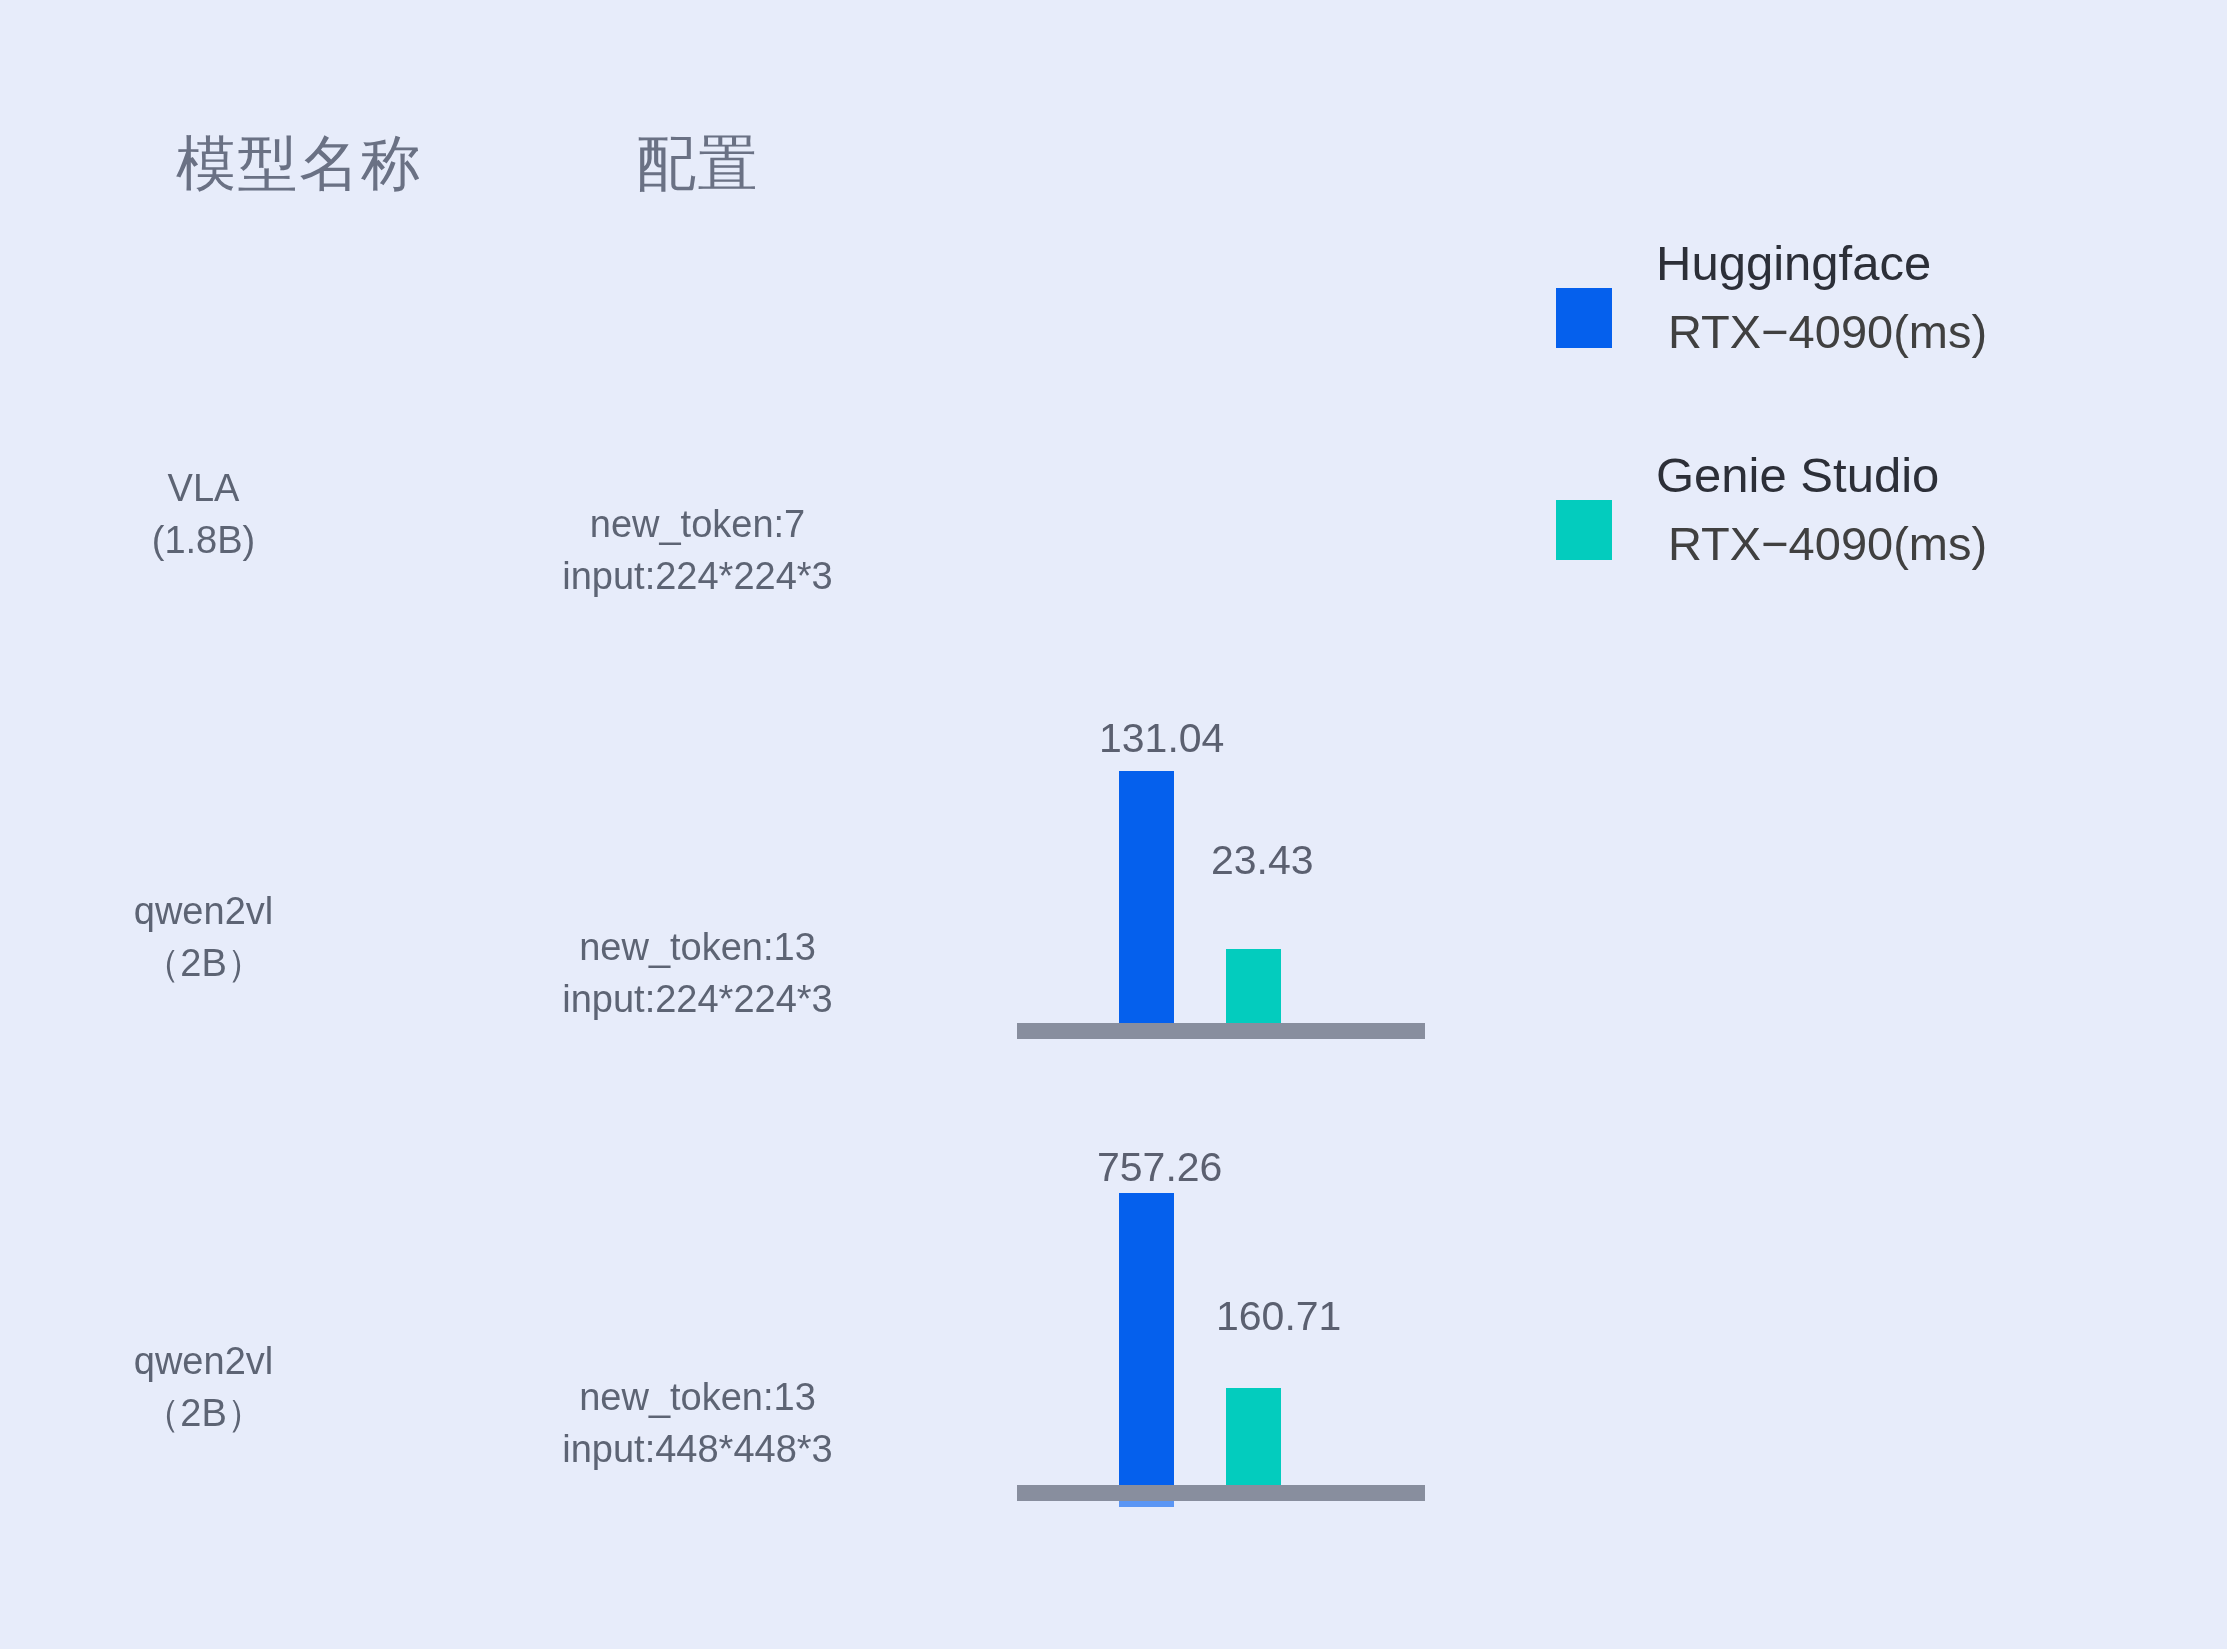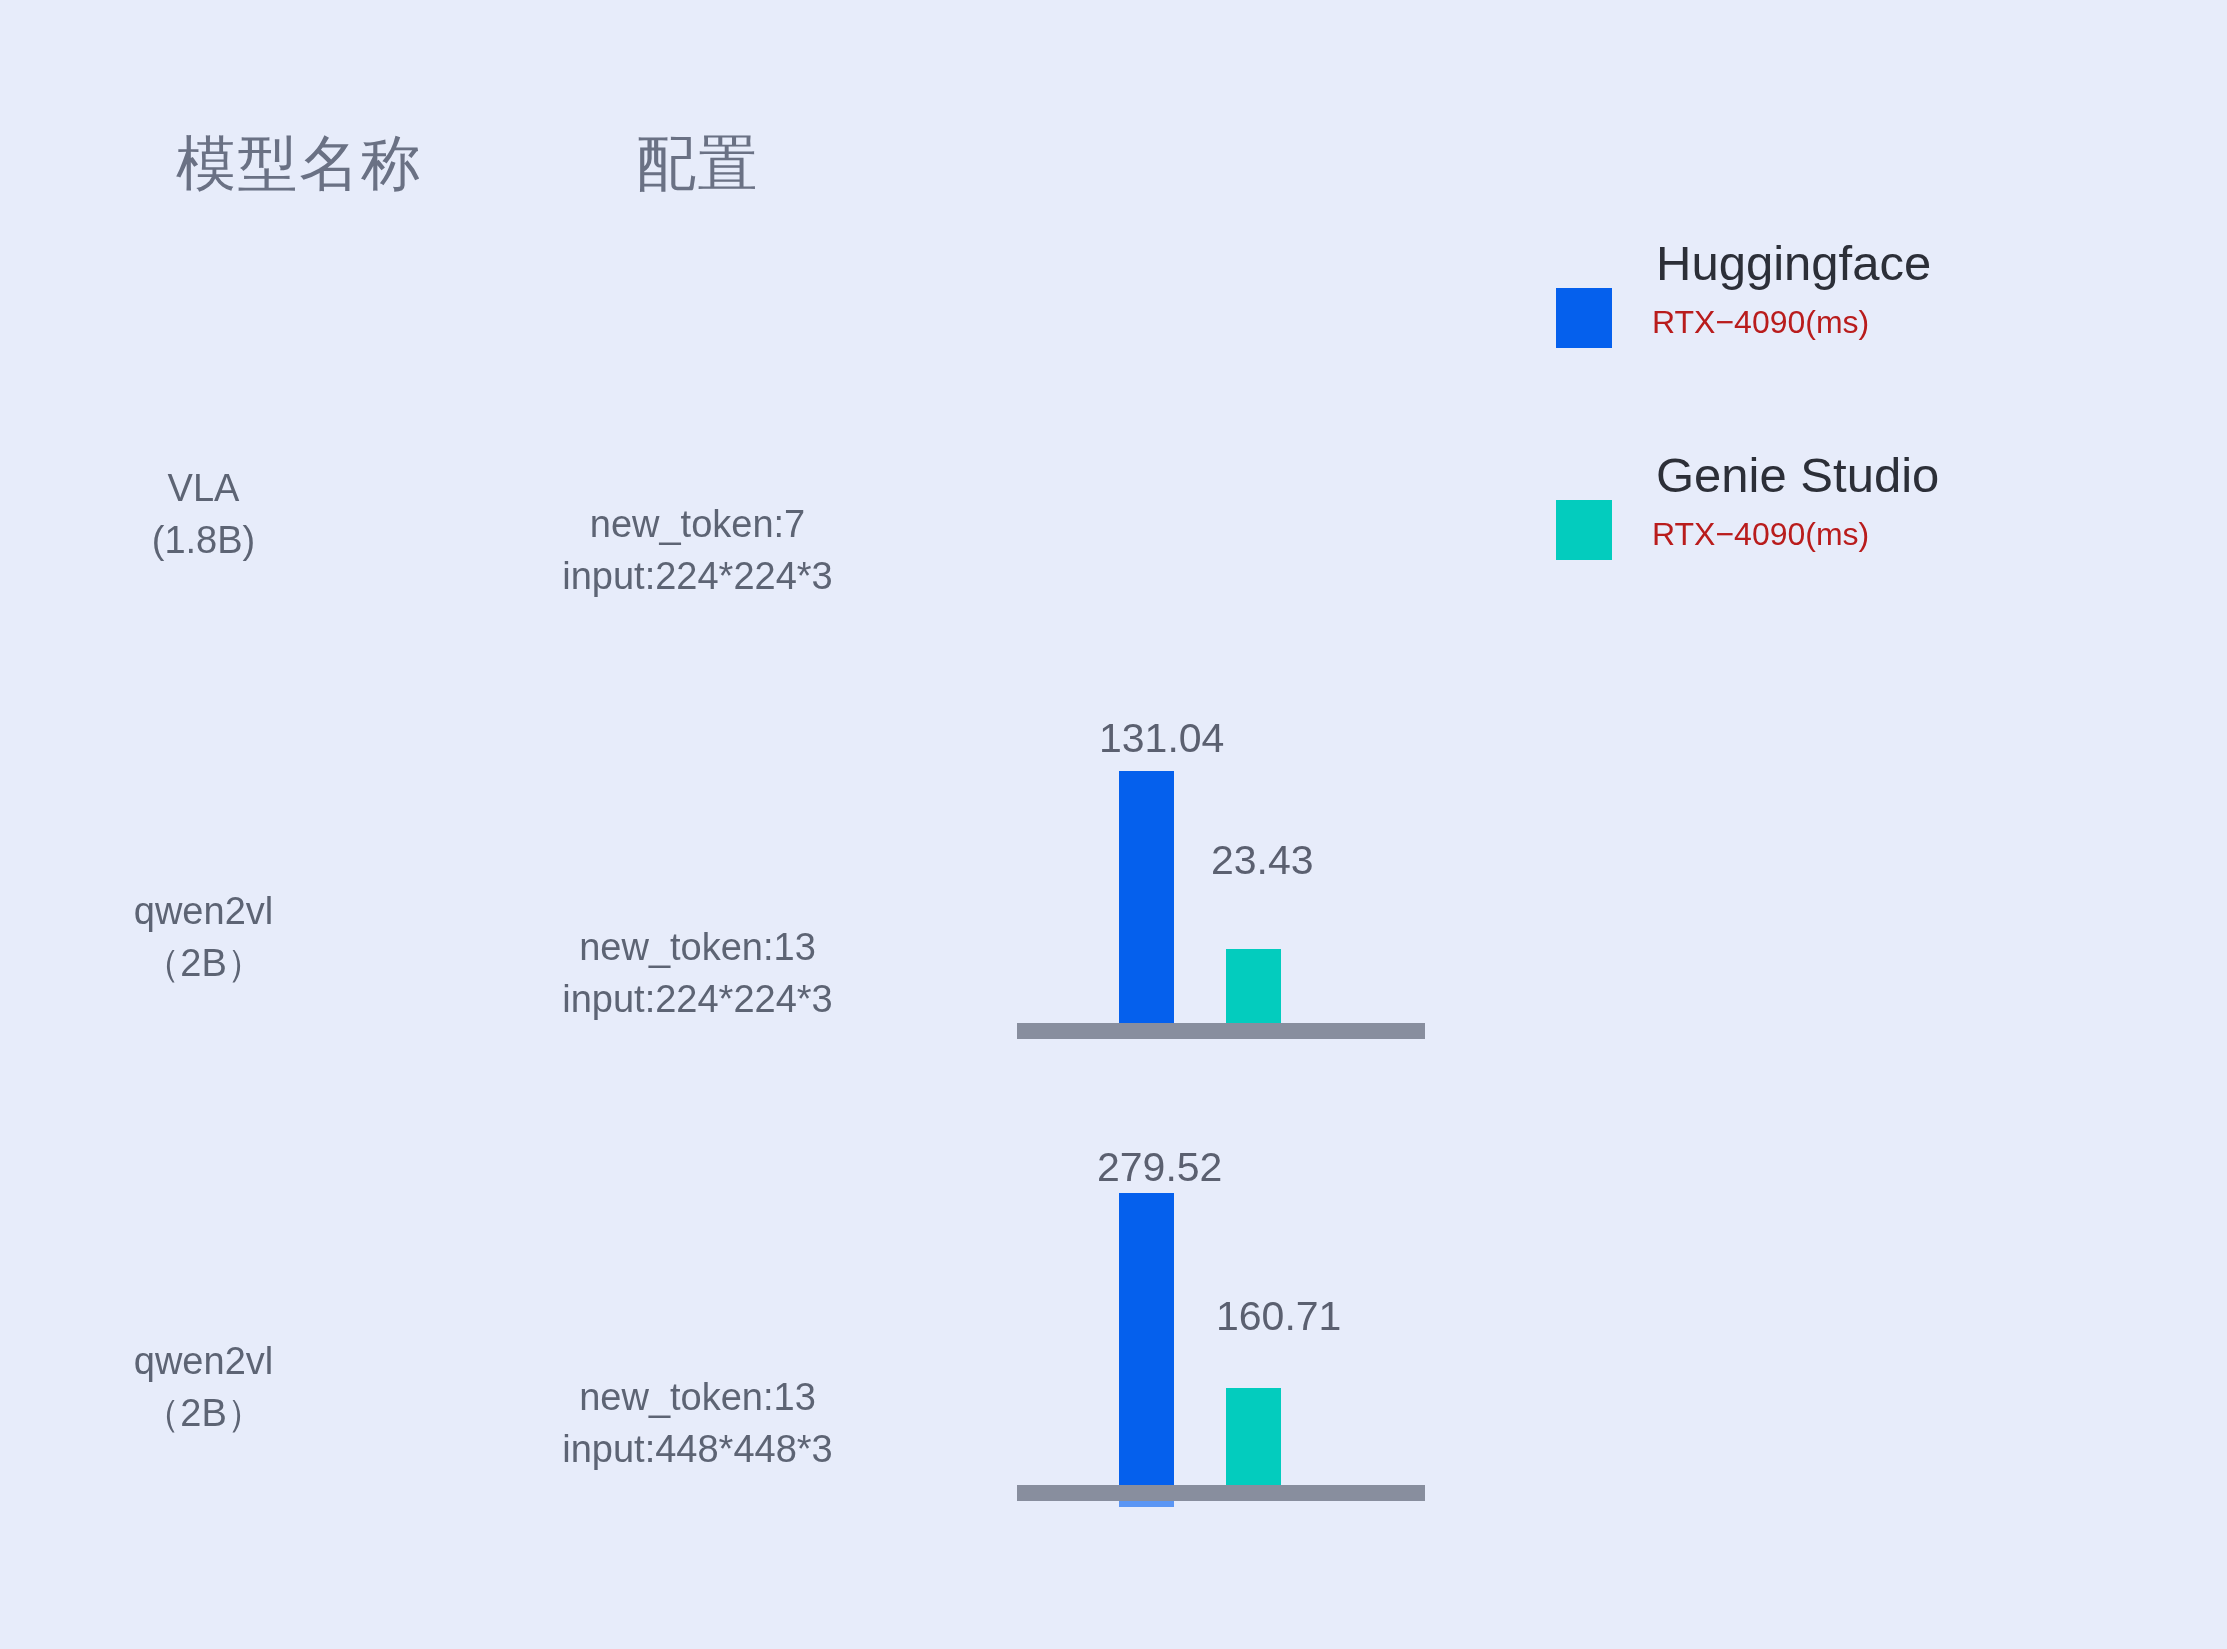--- a/index.html
+++ b/index.html
@@ -125,24 +125,24 @@
   .legend-title {
     position: absolute;
     left: 100px;
     top: 0;
     font-size: 49px;
     color: #2c2f38;
     white-space: nowrap;
   }
   .legend-sub {
     position: absolute;
-    left: 96px;
+    left: 112px;
     top: 69px;
-    font-size: 32px;
-    color: #b91c1c;
+    font-size: 47px;
+    color: #404040;
     white-space: nowrap;
   }
 </style>
 </head>
 <body>
 
 <div id="stage">
 
   <div class="col-header" id="header-model">模型名称</div>
   <div class="col-header" id="header-config">配置</div>
@@ -188,21 +188,21 @@
       <div>qwen2vl</div>
       <div>（2B）</div>
     </div>
 
     <div class="cell-config" style="top: 176px;">
       <div>new_token:13</div>
       <div>input:448*448*3</div>
     </div>
 
     <div class="plot" style="top: 0; height: 325px;">
-      <div class="val-label" style="left: 80px; top: -15.7px;">279.52</div>
+      <div class="val-label" style="left: 80px; top: -15.7px;">757.26</div>
       <div class="val-label" style="left: 191px; top: 133px; margin-left: 8px;">160.71</div>
       <div class="bar blue bar-blue-pos" style="height: 292px;"></div>
       <div class="bar teal bar-teal-pos" style="height: 97px;"></div>
       <div class="baseline" style="top: 325px;"></div>
       <div class="bar-overflow" style="top: 341px;"></div>
     </div>
   </div>
 
   <div id="legend">
 

